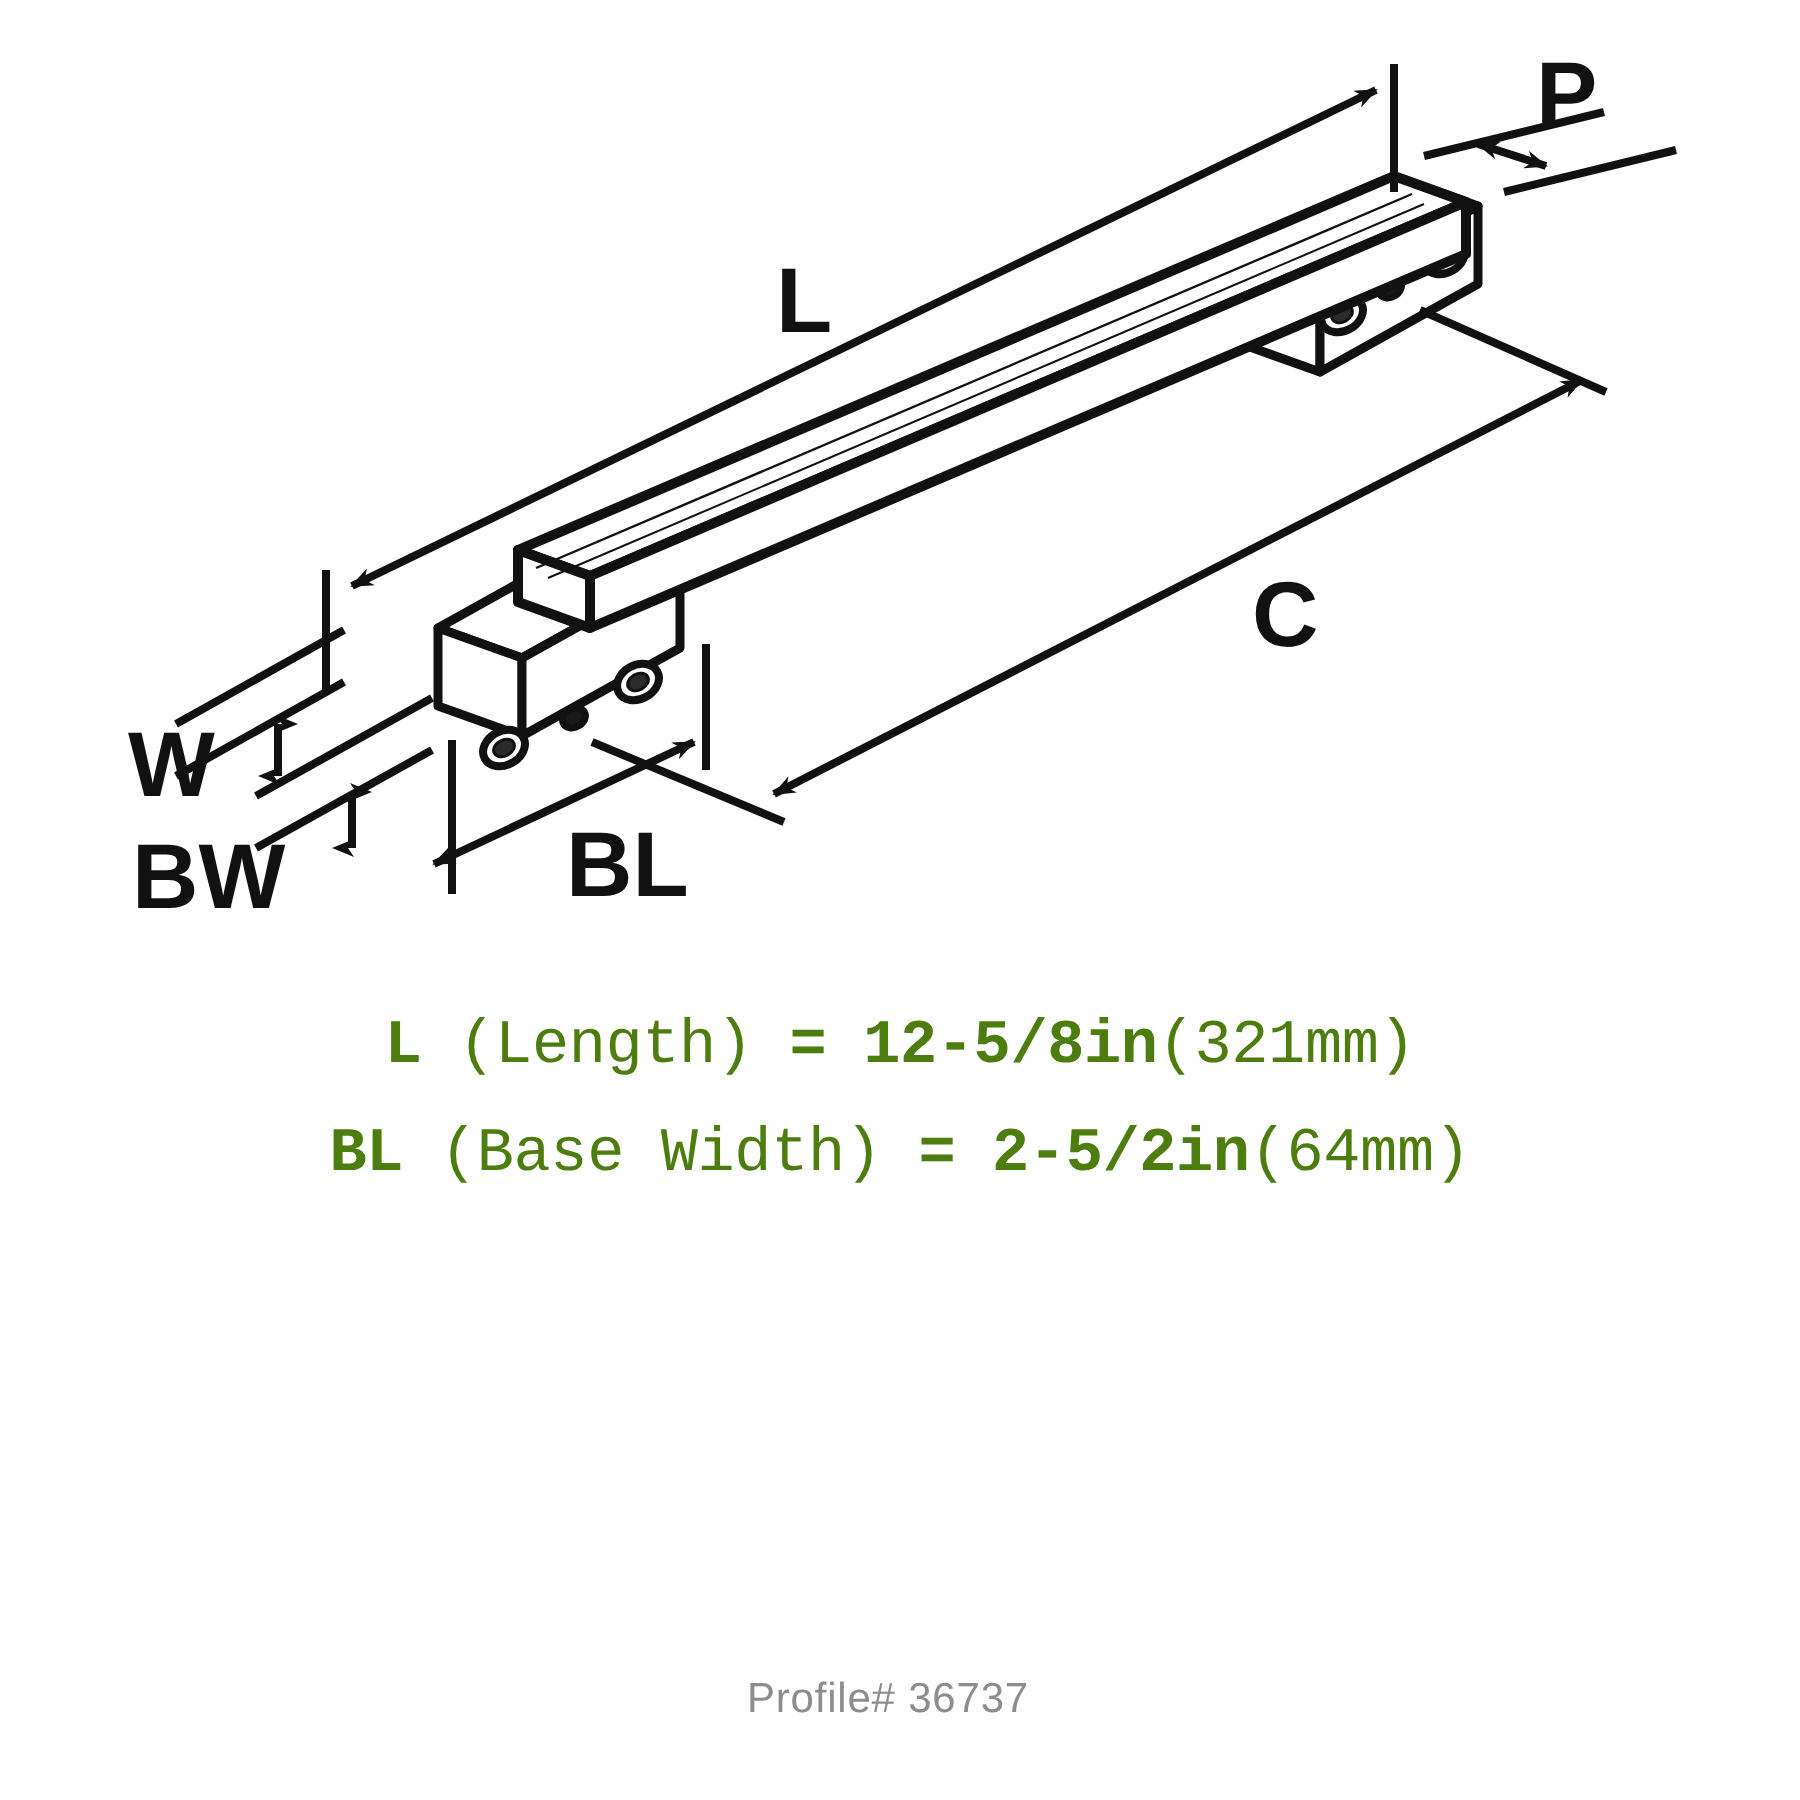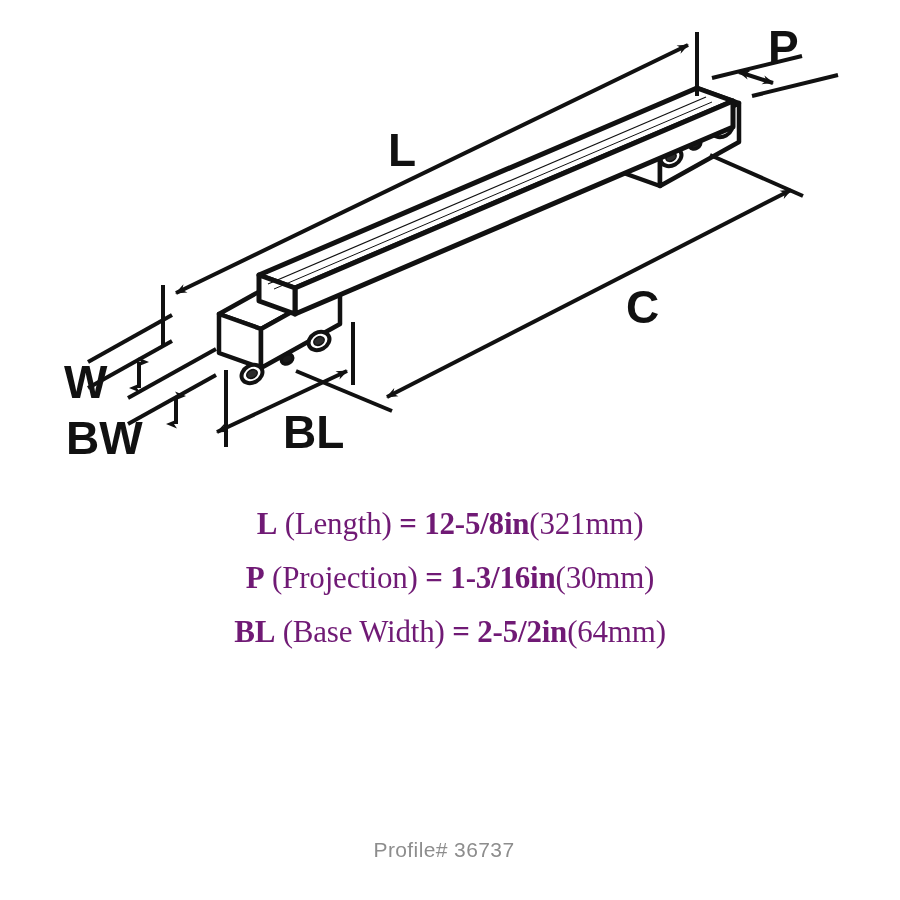--- a/index.html
+++ b/index.html
@@ -42,24 +42,24 @@
   }
   
   #spec-list {
     position: absolute;
     left: 0;
     top: 497px;
     width: 900px;
     text-align: center;
   }
   .spec-line {
-    font-family: Liberation Serif, serif;
+    font-family: Liberation Mono, monospace;
     font-size: 31px;
     line-height: 54px;
-    color: #701a75;
+    color: #4d7c0f;
     white-space: nowrap;
     letter-spacing: -0.2px;
   }
   .spec-line .sym {
     font-weight: bold;
   }
   .spec-line .name {
     font-weight: normal;
   }
   .spec-line .eq {
@@ -199,26 +199,20 @@
   <div id="spec-list">
 
     <div class="spec-line">
       <span class="sym">L</span>
       <span class="name">(Length)</span>
       <span class="eq">=</span>
       <span class="val-in">12-5/8in</span><span class="val-mm">(321mm)</span>
     </div>
 
 
-    <div class="spec-line">
-      <span class="sym">P</span>
-      <span class="name">(Projection)</span>
-      <span class="eq">=</span>
-      <span class="val-in">1-3/16in</span><span class="val-mm">(30mm)</span>
-    </div>
 
 
     <div class="spec-line">
       <span class="sym">BL</span>
       <span class="name">(Base Width)</span>
       <span class="eq">=</span>
       <span class="val-in">2-5/2in</span><span class="val-mm">(64mm)</span>
     </div>
 
 

